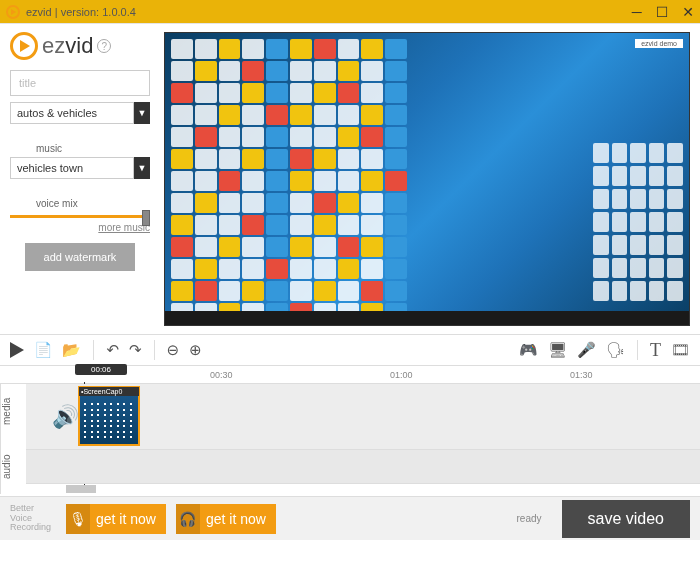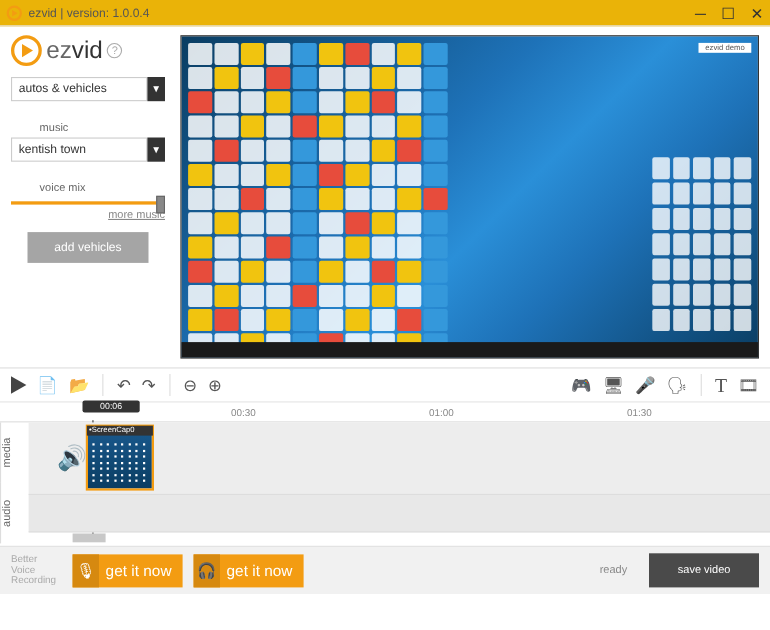--- a/index.html
+++ b/index.html
@@ -64,21 +64,21 @@
 .clip-dots { position:absolute; top:14px; left:3px; right:3px; bottom:3px; display:grid; grid-template-columns:repeat(8,1fr); }
 .clip-dots i { background:#fff; width:2px; height:2px; margin:1px; display:block;}
 .speaker-icon { position:absolute; left:26px; top:20px; color:#f39c12; font-size:22px;}
 .scrollrect { position:absolute; bottom:1px; left:40px; width:30px; height:8px; background:#c8c8c8;}
 
 .footer { height:44px; background:#f1f1f1; display:flex; align-items:center; padding:0 10px; border-top:1px solid #ddd; gap:10px;}
 .footer-lbl { font-size:9px; color:#aaa; line-height:1.1; width:46px;}
 .promo { background:#f39c12; color:#fff; display:flex; align-items:center; height:30px; padding-right:10px; font-size:14px; gap:6px;}
 .promo .pi { width:24px; height:30px; background:#d68910; display:flex; align-items:center; justify-content:center; font-size:14px;}
 .footer .status { margin-left:auto; margin-right:10px; font-size:10px; color:#888;}
-.save-btn { background:#4a4a4a; color:#fff; padding:10px 26px; font-size:10px;}
+.save-btn { background:#4a4a4a; color:#fff; padding:10px 26px; font-size:16px;}
 </style>
 </head>
 <body>
 
 <div class="titlebar">
   <span class="appicon"></span>
   <span class="title">ezvid | version: 1.0.0.4</span>
   <div class="winbtns">
     <span>─</span>
     <span>☐</span>
@@ -86,33 +86,34 @@
   </div>
 </div>
 
 <div class="main">
   <div class="sidebar">
     <div class="logo">
       <span class="logoicon"></span>
       <span class="logotext"><span>ez</span><b>vid</b></span>
       <span class="helpicon">?</span>
     </div>
+    <div class="input-box">title</div>
     <div class="select-row">
       <div class="sel">autos &amp; vehicles</div>
       <div class="drop">▼</div>
     </div>
     <div class="lbl">music</div>
     <div class="select-row">
-      <div class="sel">kentish town</div>
+      <div class="sel">vehicles town</div>
       <div class="drop">▼</div>
     </div>
     <div class="lbl">voice mix</div>
     <div class="slider-track"></div>
     <div class="link-txt">more music</div>
-    <div class="btn-gray">add vehicles</div>
+    <div class="btn-gray">add watermark</div>
   </div>
 
   <div class="preview">
     <div class="badge">ezvid demo</div>
     <div class="desktop-icons">
         <div></div>
         <div></div>
         <div></div>
         <div></div>
         <div></div>

